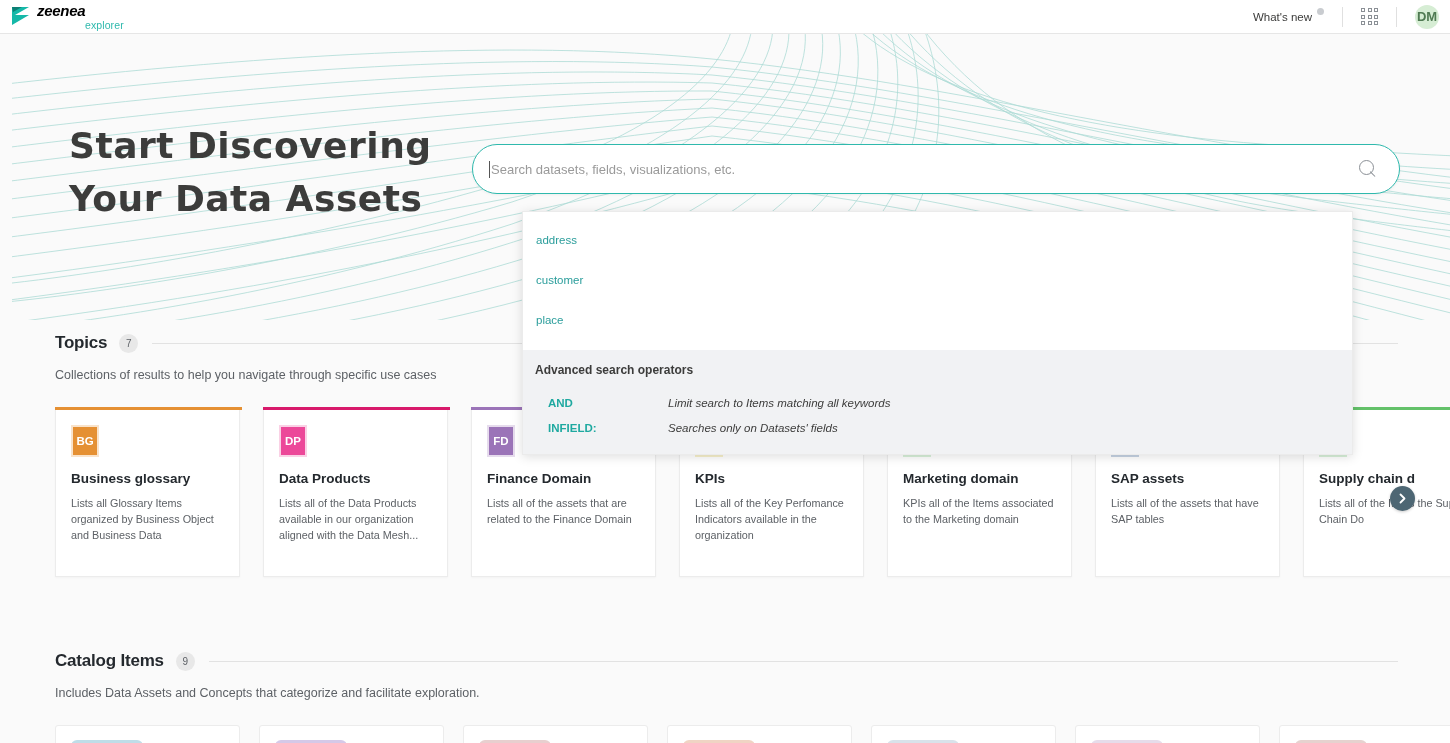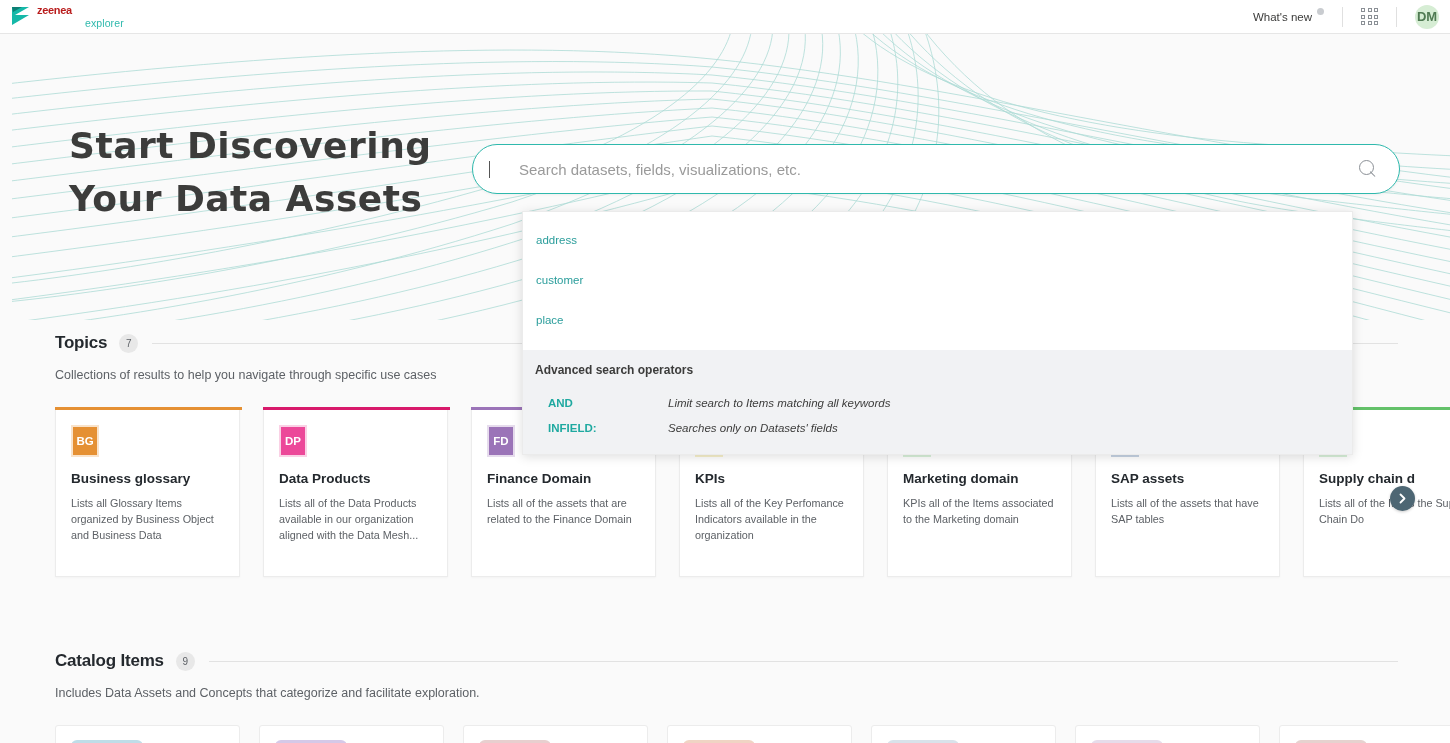--- a/index.html
+++ b/index.html
@@ -13,21 +13,21 @@
 
   
   .header {
     position: absolute; top:0; left:0; width:1450px; height:34px;
     background:#ffffff; border-bottom:1px solid #e6e6e6;
     display:flex; align-items:center; z-index:60;
   }
   .brand { display:flex; align-items:center; margin-left:12px; }
   .brand-mark { width:18px; height:22px; position:relative; margin-right:7px; }
   .brand-text { display:flex; flex-direction:column; line-height:1.0; }
-  .brand-name { font-size:11px; font-weight:bold; color:#b91c1c; letter-spacing:-0.3px; }
+  .brand-name { font-size:15px; font-weight:bold; color:#000000; letter-spacing:-0.3px;font-style:italic; }
   .brand-sub { font-size:10.5px; color:#2fb9ad; letter-spacing:0.1px; margin-top:2px;margin-left:48px;}
   .header-right { margin-left:auto; display:flex; align-items:center; height:100%; }
   .whatsnew { font-size:11.5px; color:#3c3c3b; position:relative; padding-right:12px; }
   .whatsnew-dot {
     position:absolute; right:0; top:-3px; width:7px; height:7px;
     border-radius:50%; background:#c9ccd0;
   }
   .hdr-divider { width:1px; height:20px; background:#e0e0e0; margin:0 18px; }
   .apps-grid { display:grid; grid-template-columns:repeat(3,4px); grid-template-rows:repeat(3,4px); gap:2.5px; }
   .apps-grid span { width:4px; height:4px; border:1px solid #8b9096; }
@@ -53,21 +53,21 @@
   }
 
   
   .search-wrap { position:absolute; left:472px; top:144px; width:928px; z-index:40; }
   .search-box {
     width:928px; height:50px; border:1px solid #2fb9ad; border-radius:26px;
     background:#ffffff; display:flex; align-items:center; padding:0 22px 0 16px;
     box-shadow:0 1px 3px rgba(0,0,0,0.05);
   }
   .caret { width:1px; height:17px; background:#555; margin-right:1px; }
-  .search-ph { font-size:15px; color:#9a9a9a; flex:1;margin-left:28px; }
+  .search-ph { font-size:13px; color:#9a9a9a; flex:1; }
   .mag { width:18px; height:18px; position:relative; }
   .mag::before {
     content:""; position:absolute; left:0; top:0; width:13px; height:13px;
     border:1.4px solid #8b9096; border-radius:50%;
   }
   .mag::after {
     content:""; position:absolute; left:11px; top:11px; width:7px; height:1.4px;
     background:#8b9096; transform:rotate(45deg); transform-origin:left center;
   }
 

